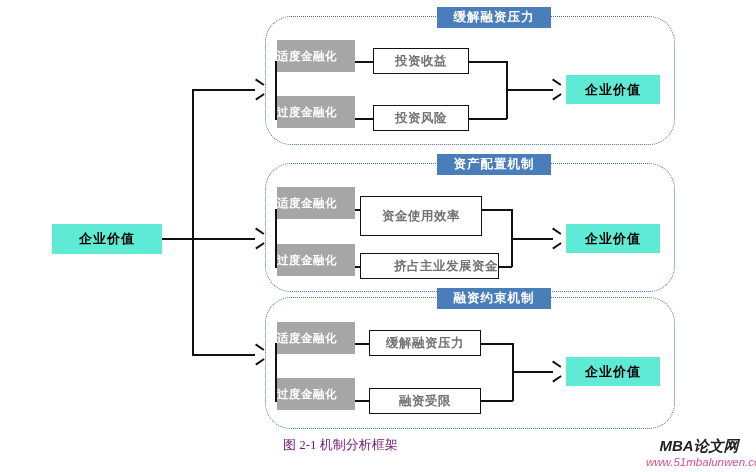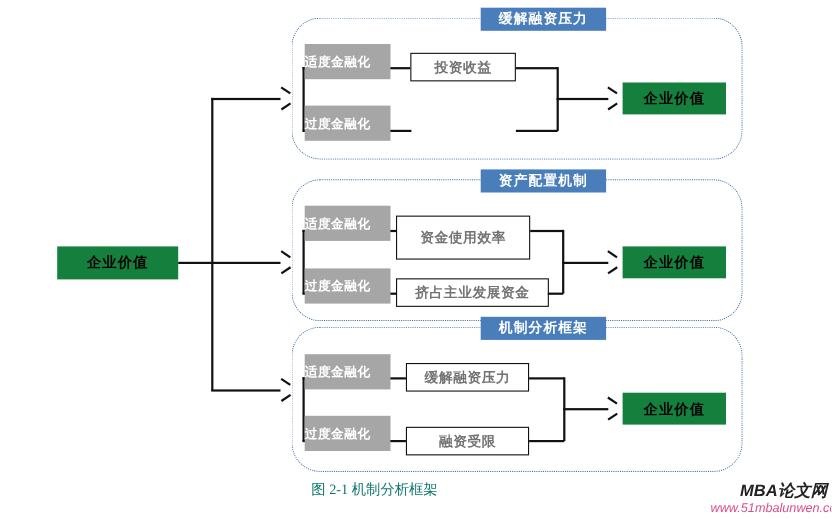--- a/index.html
+++ b/index.html
@@ -14,21 +14,21 @@
     background: #ffffff;
     overflow: hidden;
     font-family: "Liberation Serif", "DejaVu Serif", serif;
   }
 
   
   .abs { position: absolute; box-sizing: border-box; }
 
   
   .yellow-box {
-    background: #15803d;
+    background: #5eead4;
     color: #000000;
     display: flex;
     align-items: center;
     justify-content: center;
     font-weight: bold;
     font-size: 13px;
     letter-spacing: 1px;
     font-family: "Liberation Serif", "DejaVu Serif", serif;
   }
 
@@ -96,21 +96,21 @@
     width: 10px;
     height: 1.6px;
     background: #111111;
   }
   .arrow-v::before { top: 0; transform-origin: right center; transform: rotate(34deg); }
   .arrow-v::after  { bottom: 0; transform-origin: right center; transform: rotate(-34deg); }
 
   
   .caption {
     font-size: 13px;
-    color: #0f766e;
+    color: #701a75;
     white-space: nowrap;
     font-family: "Liberation Serif", "DejaVu Serif", serif;
   }
 
   
   .wm-main {
     font-family: "Liberation Sans", "DejaVu Sans", sans-serif;
     font-weight: bold;
     font-style: italic;
     font-size: 15px;
@@ -160,20 +160,23 @@
   <div class="abs gray-box" style="left:277px; top:40px; width:78px; height:32px;">
     <span>适度金融化</span>
   </div>
   <div class="abs gray-box" style="left:277px; top:96px; width:78px; height:32px;">
     <span>过度金融化</span>
   </div>
 
   <div class="abs white-box" style="left:373px; top:48px; width:96px; height:26px;">
     <span>投资收益</span>
   </div>
+  <div class="abs white-box" style="left:373px; top:105px; width:96px; height:26px;">
+    <span>投资风险</span>
+  </div>
 
   <div class="abs line-h" style="left:469px; top:61px; width:38px;"></div>
   <div class="abs line-h" style="left:469px; top:118px; width:38px;"></div>
   <div class="abs line-v" style="left:506px; top:61px; height:58px;"></div>
 
   <div class="abs line-h" style="left:506px; top:89px; width:47px;"></div>
   <div class="abs arrow-v" style="left:551px; top:83.5px;"></div>
 
   <div class="abs yellow-box" style="left:566px; top:75px; width:94px; height:29px;">
     <span>企业价值</span>
@@ -192,39 +195,39 @@
   <div class="abs gray-box" style="left:277px; top:187px; width:78px; height:32px;">
     <span>适度金融化</span>
   </div>
   <div class="abs gray-box" style="left:277px; top:244px; width:78px; height:32px;">
     <span>过度金融化</span>
   </div>
 
   <div class="abs white-box" style="left:360px; top:196px; width:122px; height:40px;">
     <span>资金使用效率</span>
   </div>
-  <div class="abs white-box" style="left:360px; top:253px; width:139px; height:26px;">
+  <div class="abs white-box" style="left:360px; top:253px; width:139px; height:26px;justify-content:flex-end;">
     <span>挤占主业发展资金</span>
   </div>
 
   <div class="abs line-h" style="left:482px; top:209px; width:30px;"></div>
   <div class="abs line-h" style="left:498px; top:266px; width:14px;"></div>
   <div class="abs line-v" style="left:511px; top:209px; height:58px;"></div>
 
   <div class="abs line-h" style="left:511px; top:238px; width:42px;"></div>
   <div class="abs arrow-v" style="left:551px; top:232.5px;"></div>
 
   <div class="abs yellow-box" style="left:566px; top:224px; width:94px; height:29px;">
     <span>企业价值</span>
   </div>
 
   <div class="abs section-frame" style="left:265px; top:297px; width:410px; height:132px;"></div>
 
   <div class="abs badge" style="left:437px; top:288px; width:114px; height:21px;">
-    <span>机制分析框架</span>
+    <span>融资约束机制</span>
   </div>
 
   <div class="abs line-v" style="left:275px; top:343px; height:58px;"></div>
   <div class="abs line-h" style="left:275px; top:343px; width:95px;"></div>
   <div class="abs line-h" style="left:275px; top:400px; width:95px;"></div>
 
   <div class="abs gray-box" style="left:277px; top:322px; width:78px; height:32px;">
     <span>适度金融化</span>
   </div>
   <div class="abs gray-box" style="left:277px; top:378px; width:78px; height:32px;">
@@ -246,18 +249,18 @@
   <div class="abs arrow-v" style="left:551px; top:365.5px;"></div>
 
   <div class="abs yellow-box" style="left:566px; top:357px; width:94px; height:29px;">
     <span>企业价值</span>
   </div>
 
   <div class="abs caption" style="left:283px; top:436px;">
     <span>图 2-1 机制分析框架</span>
   </div>
 
-  <div class="abs" style="left:646px; top:437px; text-align:right; width:106px;">
+  <div class="abs" style="left:646px; top:437px; text-align:center; width:106px;">
     <div class="wm-main">MBA论文网</div>
     <div class="wm-sub">www.51mbalunwen.com</div>
   </div>
 
 </div>
 
 </body></html>

